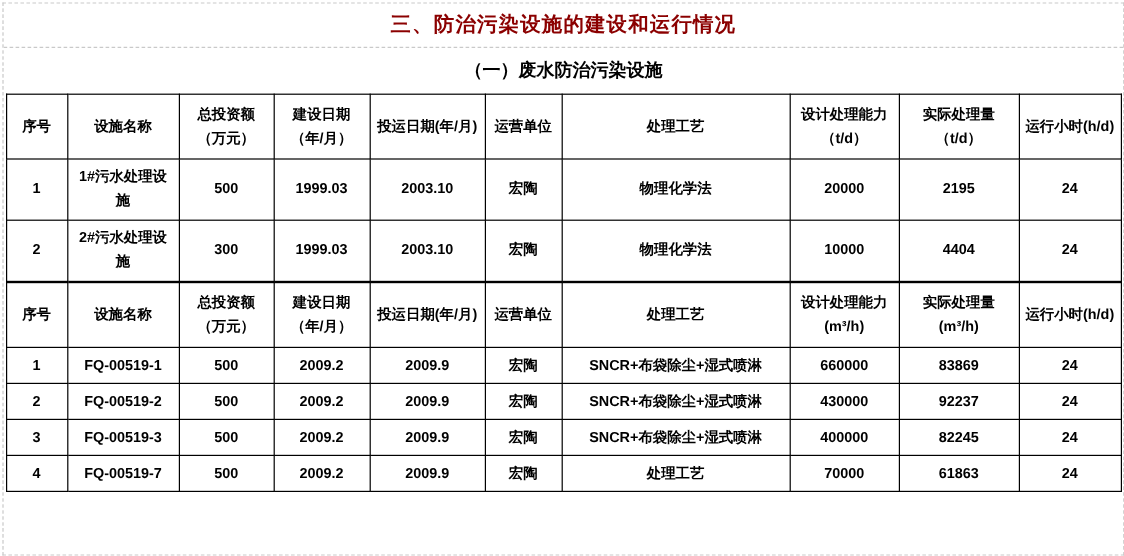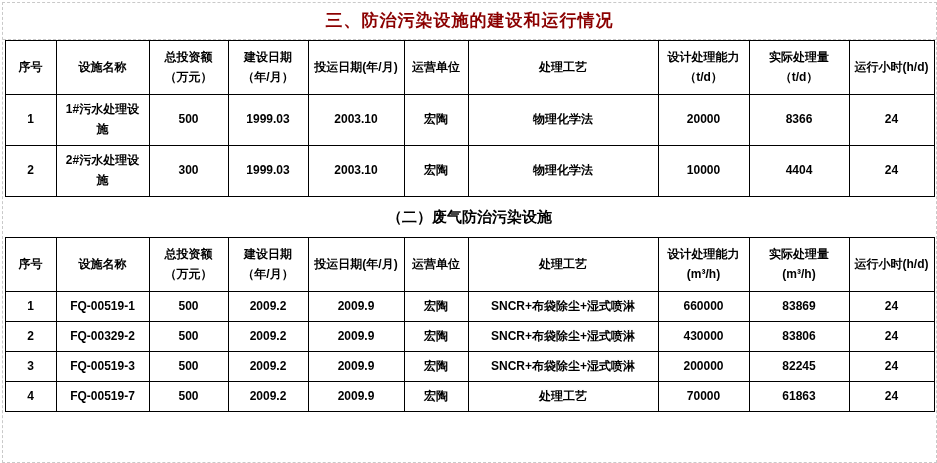--- a/index.html
+++ b/index.html
@@ -75,20 +75,21 @@
   col.c-actual    { width: 100px; }
   col.c-hours     { width: 85px; }
 </style>
 </head>
 <body>
 
 <div class="sheet">
 
   <div class="doc-title" style="color: rgb(139, 0, 0);">三、防治污染设施的建设和运行情况</div>
 
+  <div class="section-heading">（一）废水防治污染设施</div>
 
   <table class="facility-table water-table">
     <colgroup>
       <col class="c-no">
         <col class="c-name">
         <col class="c-invest">
         <col class="c-build">
         <col class="c-oper-date">
       <col class="c-operator">
         <col class="c-process">
@@ -113,39 +114,38 @@
     <tbody>
       <tr>
         <td>1</td>
         <td>1#污水处理设施</td>
         <td>500</td>
         <td>1999.03</td>
         <td>2003.10</td>
         <td>宏陶</td>
         <td>物理化学法</td>
         <td>20000</td>
-        <td>8366</td>
+        <td>2195</td>
         <td>24</td>
       </tr>
       <tr>
         <td>2</td>
         <td>2#污水处理设施</td>
         <td>300</td>
         <td>1999.03</td>
         <td>2003.10</td>
         <td>宏陶</td>
         <td>物理化学法</td>
         <td>10000</td>
         <td>4404</td>
         <td>24</td>
       </tr>
     </tbody>
   </table>
 
-  <div class="section-heading second">（二）废气防治污染设施</div>
 
   <table class="facility-table gas-table">
     <colgroup>
       <col class="c-no">
         <col class="c-name">
         <col class="c-invest">
         <col class="c-build">
         <col class="c-oper-date">
       <col class="c-operator">
         <col class="c-process">
@@ -175,39 +175,39 @@
         <td>2009.2</td>
         <td>2009.9</td>
         <td>宏陶</td>
         <td>SNCR+布袋除尘+湿式喷淋</td>
         <td>660000</td>
         <td>83869</td>
         <td>24</td>
       </tr>
       <tr>
         <td>2</td>
-        <td>FQ-00329-2</td>
+        <td>FQ-00519-2</td>
         <td>500</td>
         <td>2009.2</td>
         <td>2009.9</td>
         <td>宏陶</td>
         <td>SNCR+布袋除尘+湿式喷淋</td>
         <td>430000</td>
-        <td>83806</td>
+        <td>92237</td>
         <td>24</td>
       </tr>
       <tr>
         <td>3</td>
         <td>FQ-00519-3</td>
         <td>500</td>
         <td>2009.2</td>
         <td>2009.9</td>
         <td>宏陶</td>
         <td>SNCR+布袋除尘+湿式喷淋</td>
-        <td>200000</td>
+        <td>400000</td>
         <td>82245</td>
         <td>24</td>
       </tr>
       <tr>
         <td>4</td>
         <td>FQ-00519-7</td>
         <td>500</td>
         <td>2009.2</td>
         <td>2009.9</td>
         <td>宏陶</td>

